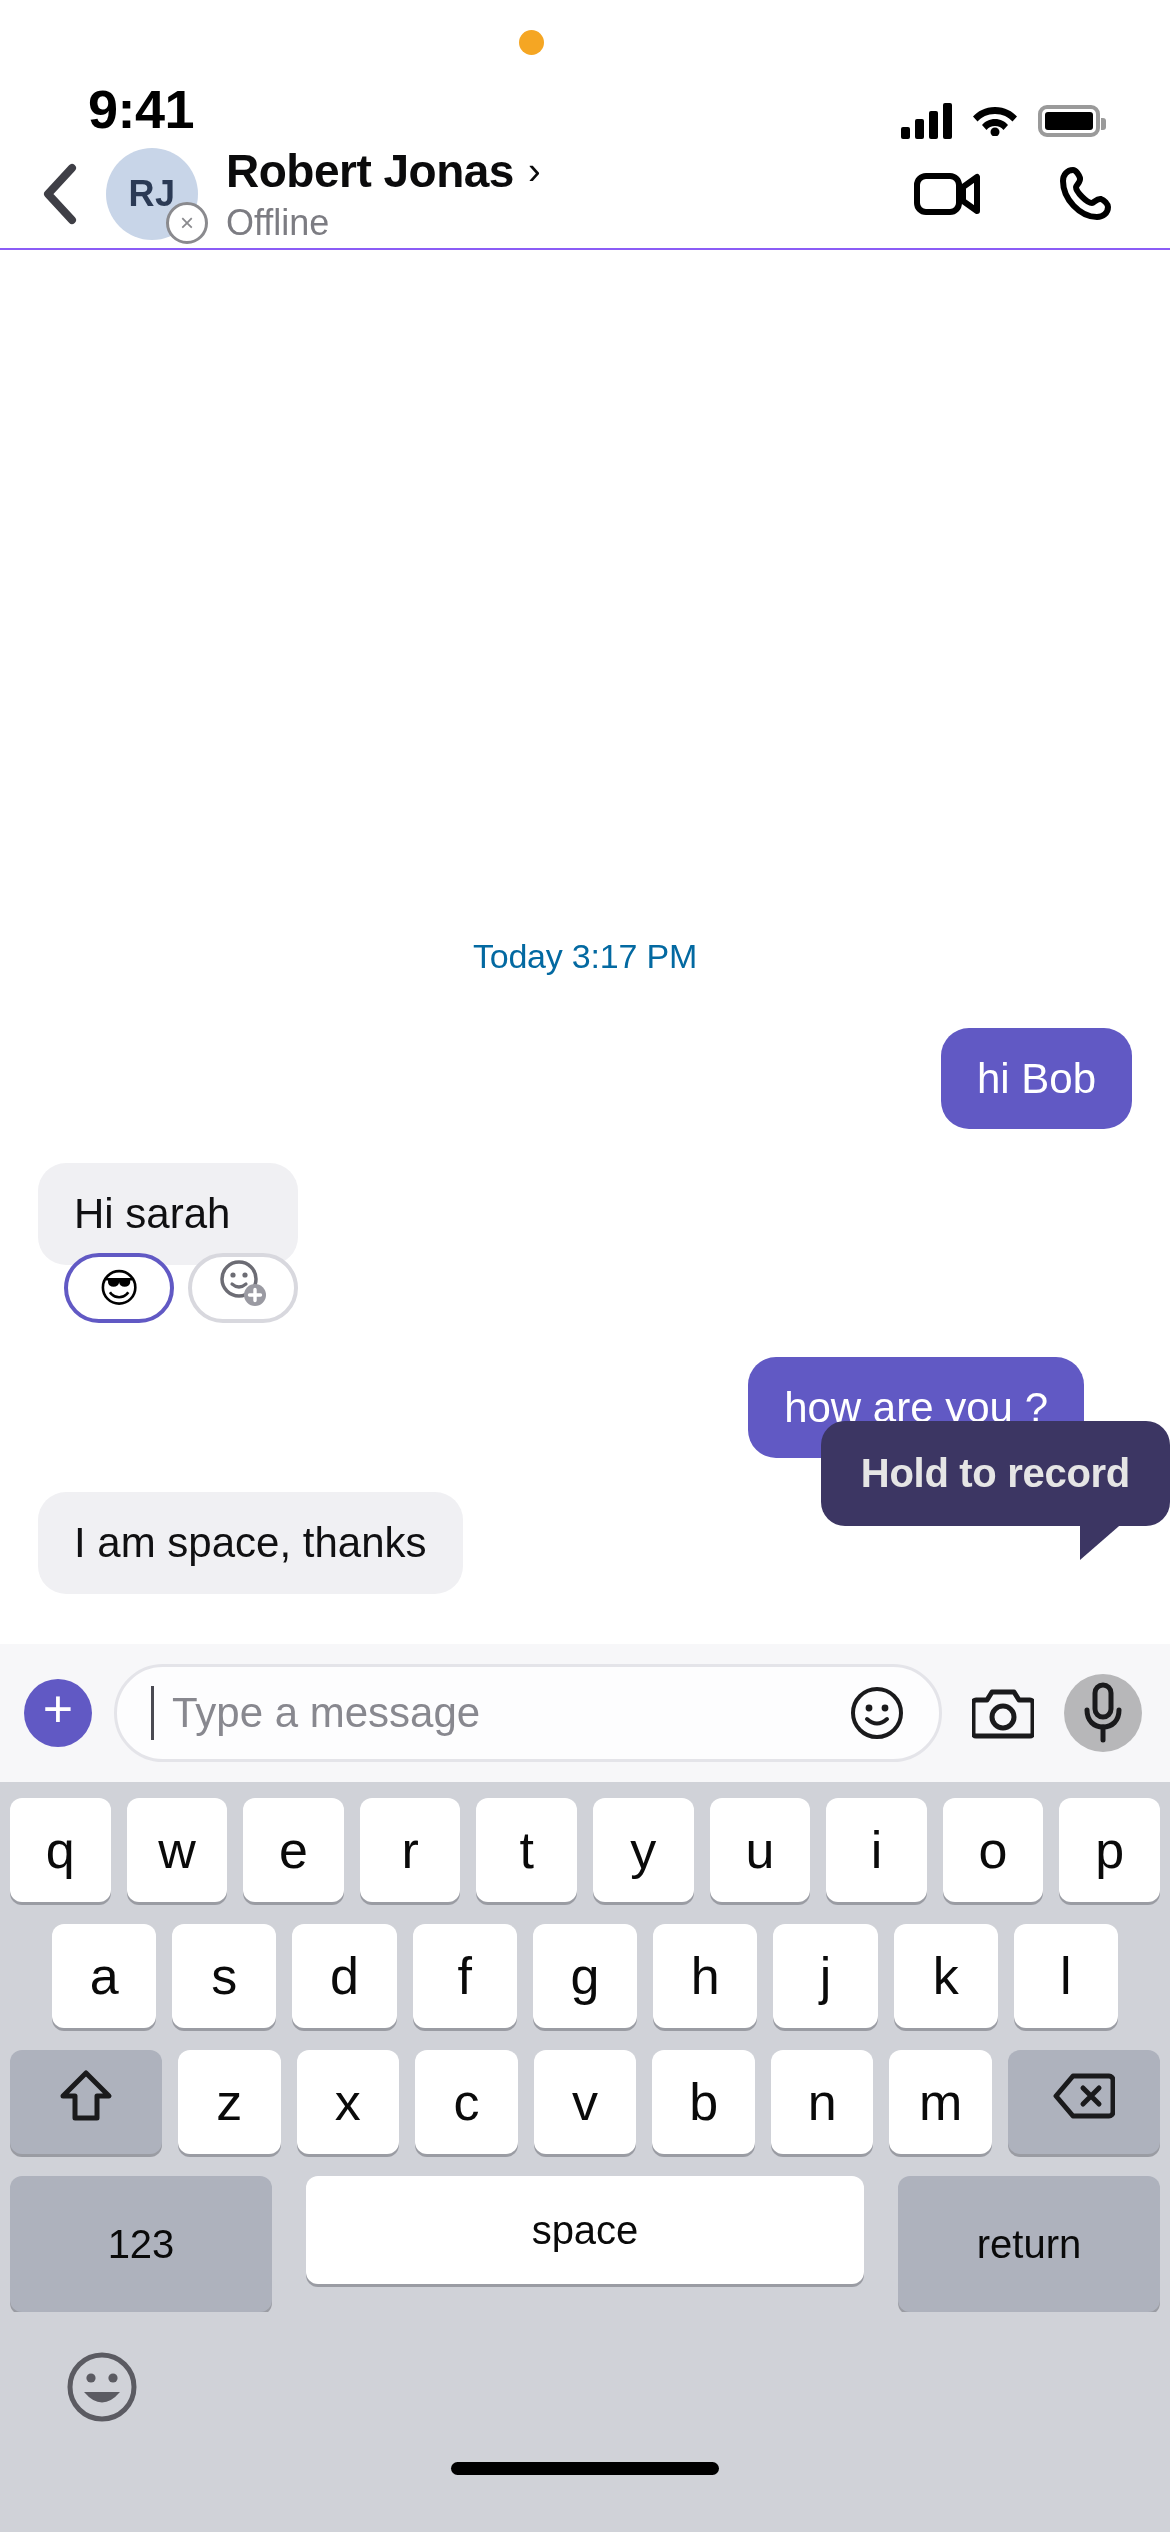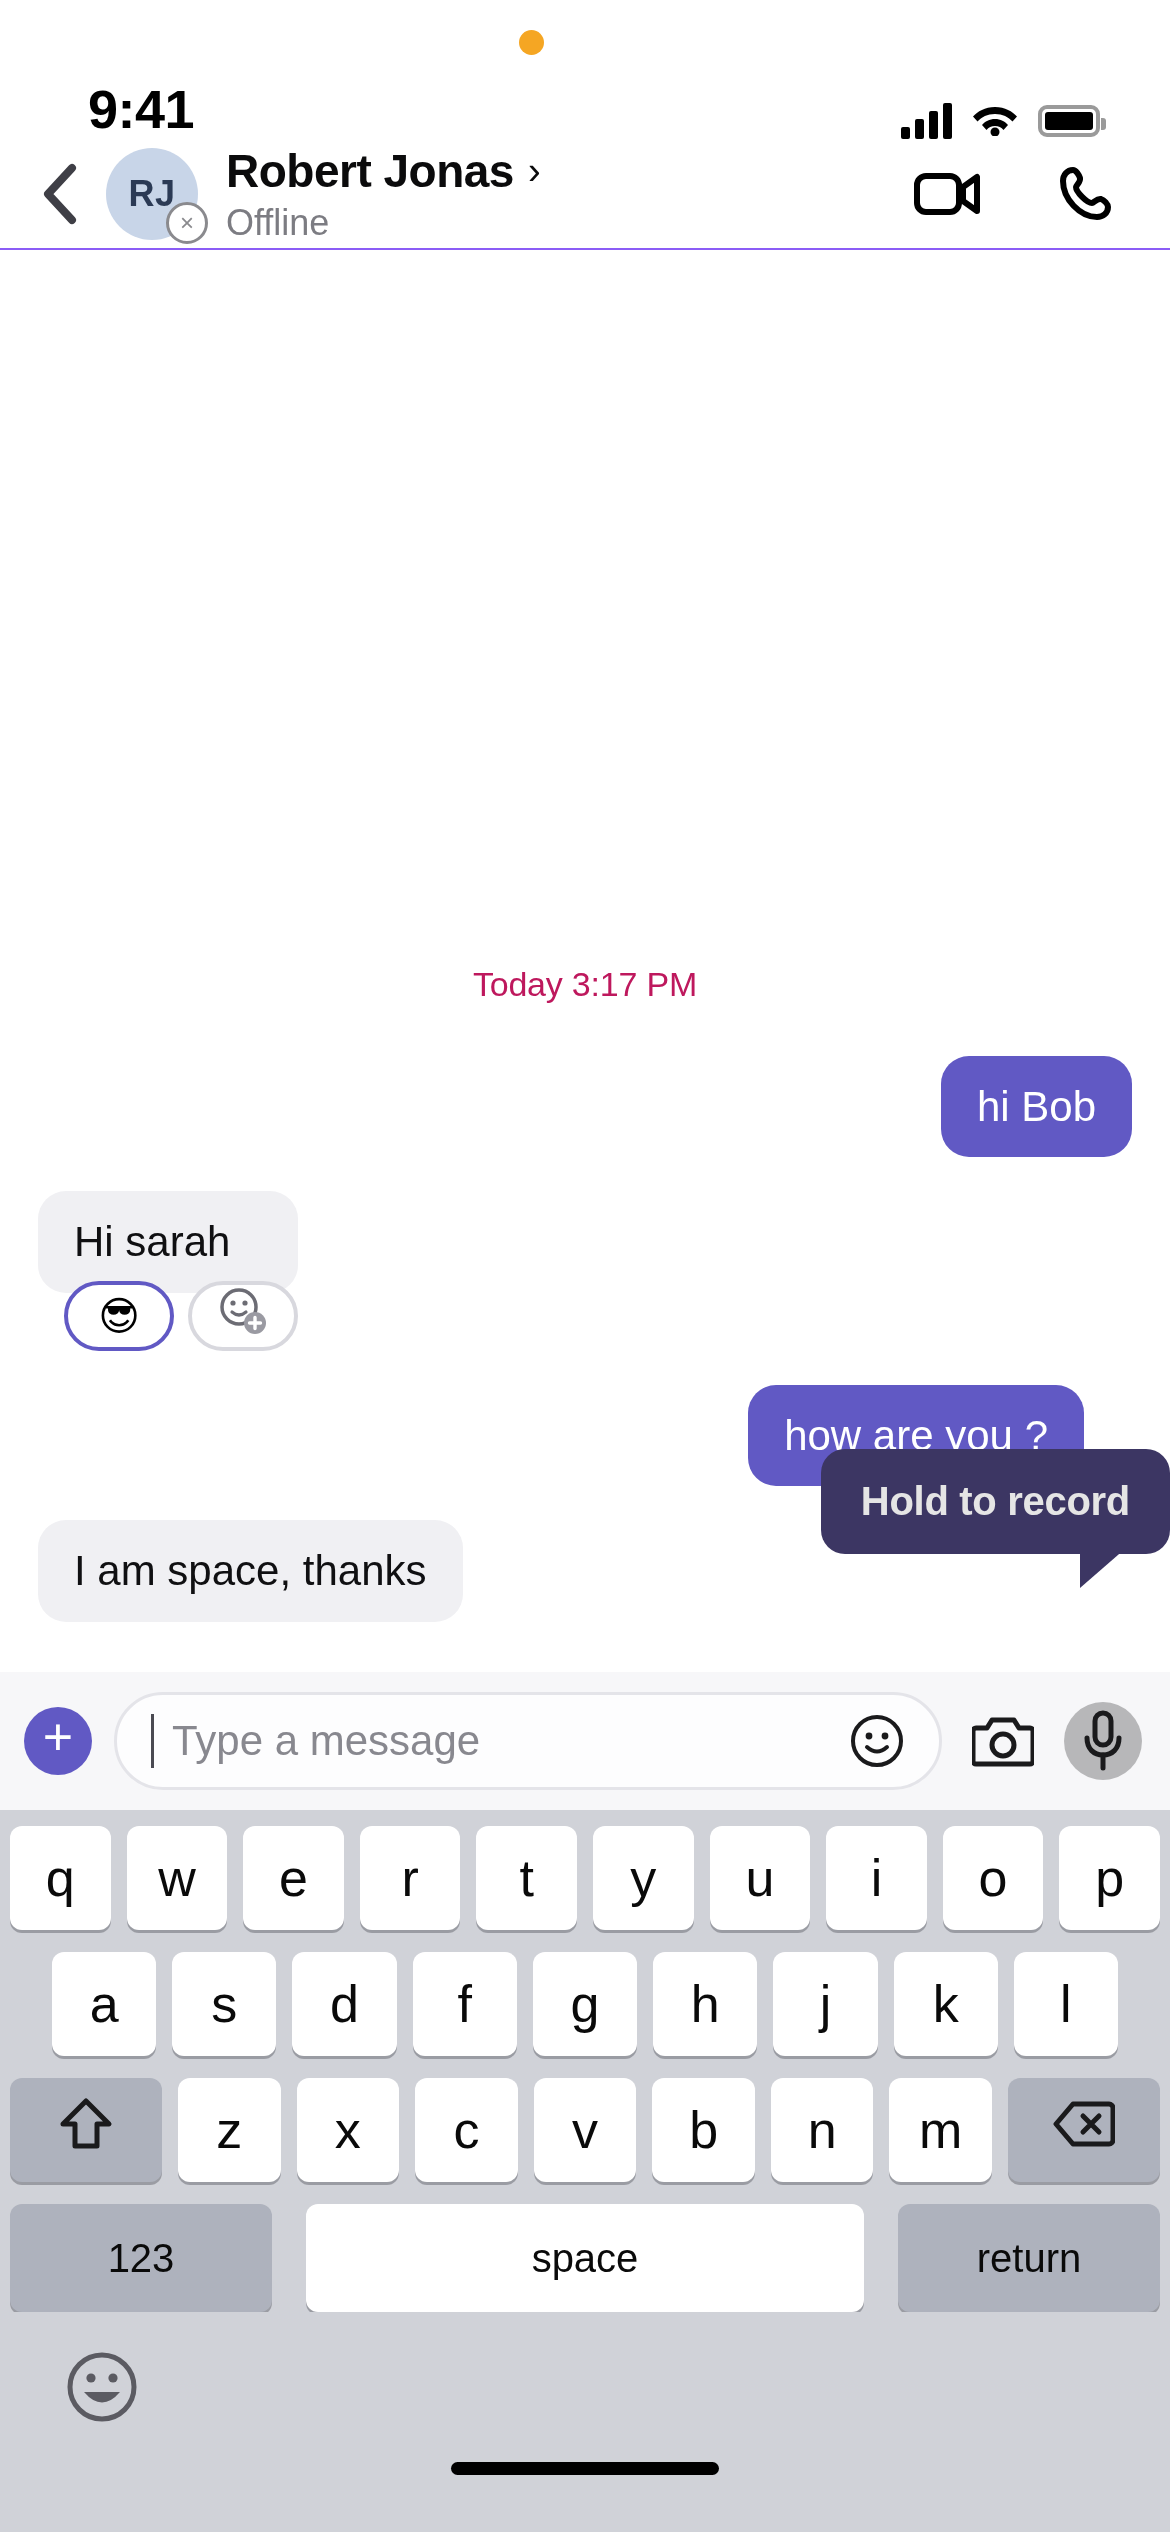--- a/index.html
+++ b/index.html
@@ -184,21 +184,21 @@
     padding: 0 38px;
     display: flex;
     flex-direction: column;
     justify-content: flex-end;
     padding-bottom: 16px;
     overflow: hidden;
   }
   .day-divider {
     text-align: center;
     font-size: 34px;
-    color: #be185d;
+    color: #0369a1;
     margin-bottom: 52px;
     letter-spacing: -0.2px;
   }
   .msg-row { display: flex; margin-bottom: 34px; }
   .msg-row.out { justify-content: flex-end; }
   .msg-row.in { justify-content: flex-start; }
   .msg-col { display: flex; flex-direction: column; max-width: 74%; }
   .bubble {
     font-size: 42px;
     line-height: 1.18;
@@ -366,21 +366,21 @@
   }
   .key.wide-mod {
     background: #aeb2bd;
     flex: 0 0 152px;
   }
   .kb-row.r3 .key.letter { flex: 1 1 0; }
   .kb-row.bottom { margin-bottom: 0; padding: 0 10px; }
   .key.fn {
     background: #aeb2bd;
     font-size: 40px;
-    height: 108px;
+    height: 136px;
     flex: 0 0 262px;
   }
   .key.space {
     flex: 1 1 auto;
     height: 108px;
     font-size: 40px;
     margin: 0 18px;
   }
   .kb-footer {
     height: 150px;

